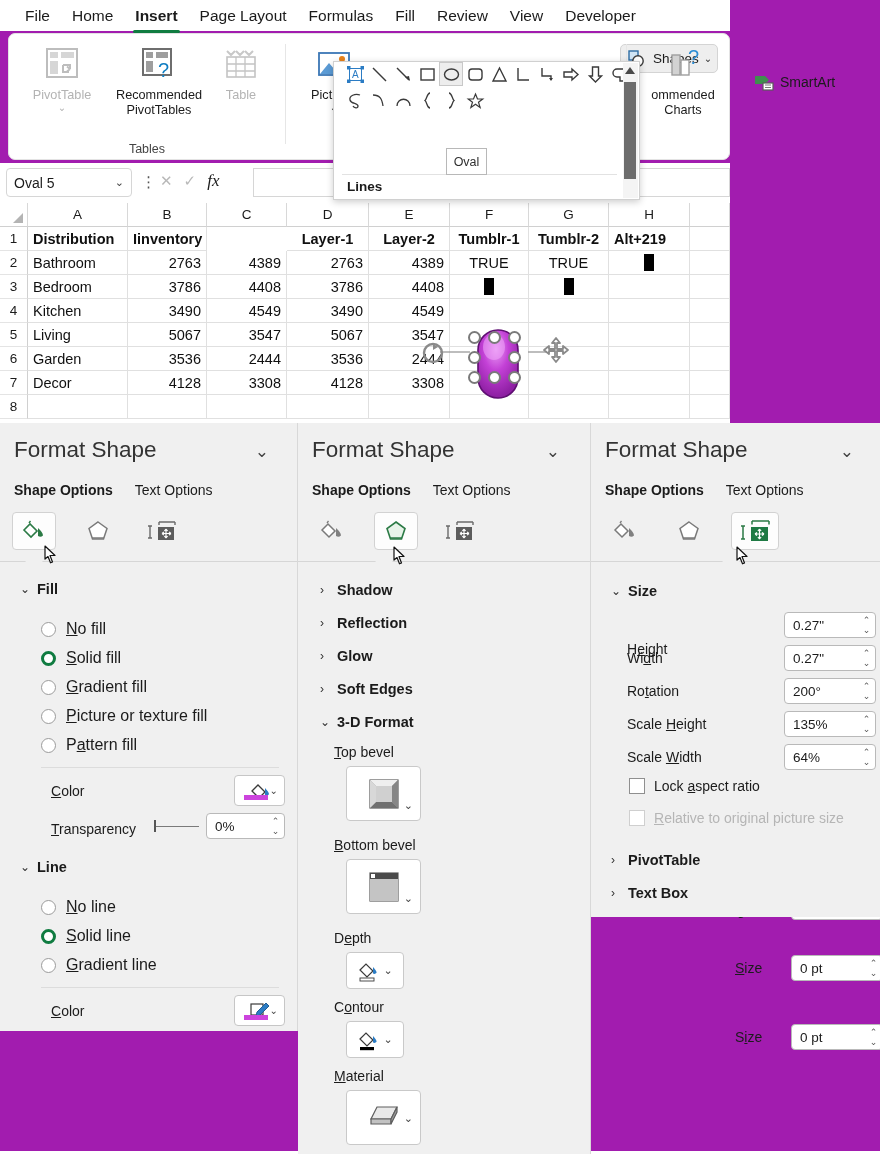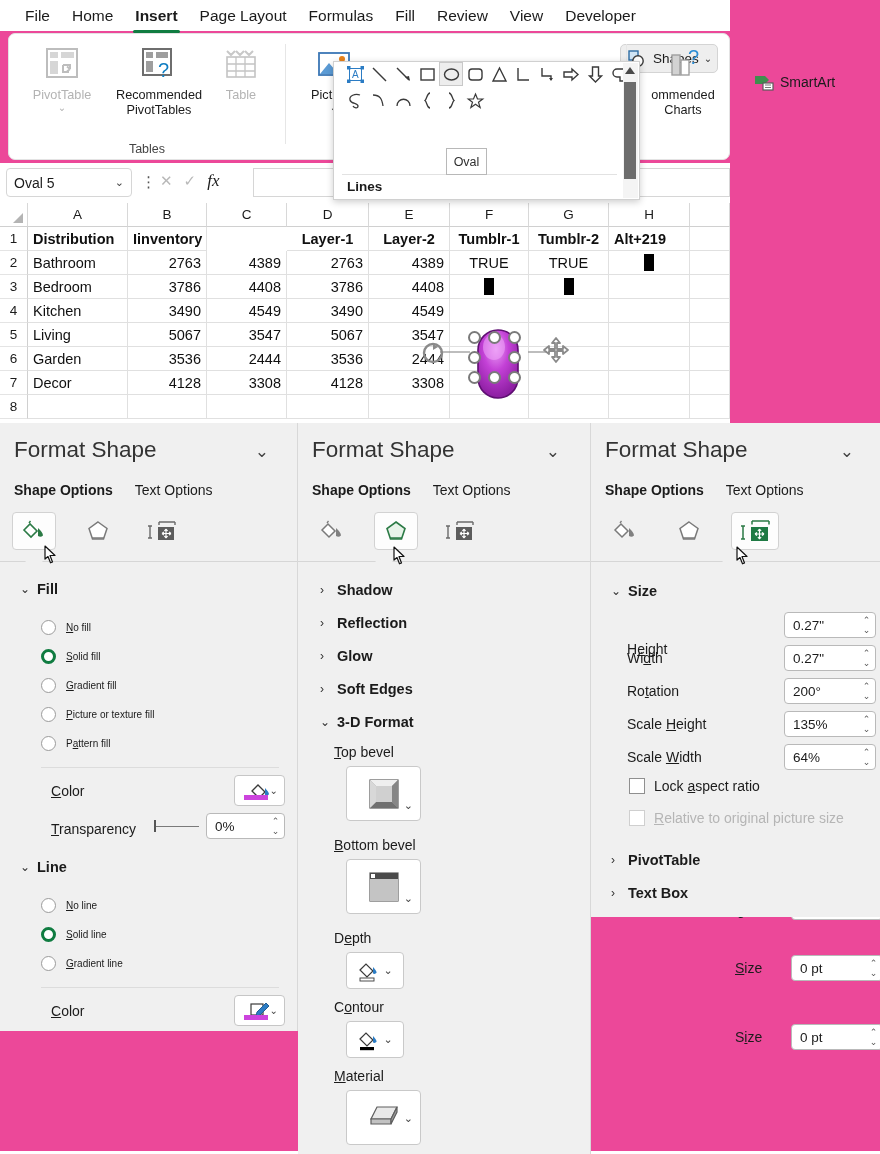--- a/index.html
+++ b/index.html
@@ -3,21 +3,21 @@
 <meta charset="utf-8">
 <style>
   * { box-sizing: border-box; }
   html, body {
     margin: 0; padding: 0;
     width: 880px; height: 1154px;
     background: #ffffff;
     font-family: "Liberation Sans", sans-serif;
     overflow: hidden;
   }
-  #root { position: relative; width: 880px; height: 1151px; background:#ec4899; }
+  #root { position: relative; width: 880px; height: 1151px; background:#a21caf; }
 
   
   .ribbon-tabs {
     position:absolute; left:0; top:0; width:730px; height:31px;
     background:#fff; display:flex; align-items:center; padding-left:14px; gap:0;
   }
   .rtab {
     font-size:15.5px; color:#1b1b1b; padding:3px 11px; position:relative;
     white-space:nowrap; cursor:default;
   }
@@ -155,21 +155,21 @@
     border-bottom:8px solid #f0f0f0; top:131px; z-index:5; }
   .parrowline { position:absolute; left:0; right:0; top:138px; height:1px; background:#d6d6d6; }
   .cursor { position:absolute; width:13px; height:19px; z-index:9; }
 
   .secthead {
     position:absolute; font-size:14.5px; font-weight:bold; color:#1b1b1b;
     display:flex; align-items:center; gap:9px;
   }
   .sectchev { font-size:12px; color:#333; font-weight:normal; width:8px; display:inline-block;}
 
-  .radio-row { position:absolute; display:flex; align-items:center; gap:10px; font-size:10px; color:#1b1b1b; }
+  .radio-row { position:absolute; display:flex; align-items:center; gap:10px; font-size:16px; color:#1b1b1b; }
   .radio { width:15px; height:15px; border-radius:50%; border:1.4px solid #9b9b9b; background:#fff; position:relative; flex:none;}
   .radio.on { border:3.4px solid #107c41; }
   .u { text-decoration:underline; }
 
   .lblrow { position:absolute; font-size:14px; color:#1b1b1b; }
   .hr { position:absolute; height:1px; background:#dcdcdc; }
 
   .spin {
     position:absolute; height:26px; border:1px solid #b9b9b9; border-radius:4px;
     background:#fff; display:flex; align-items:center; padding-left:8px;

